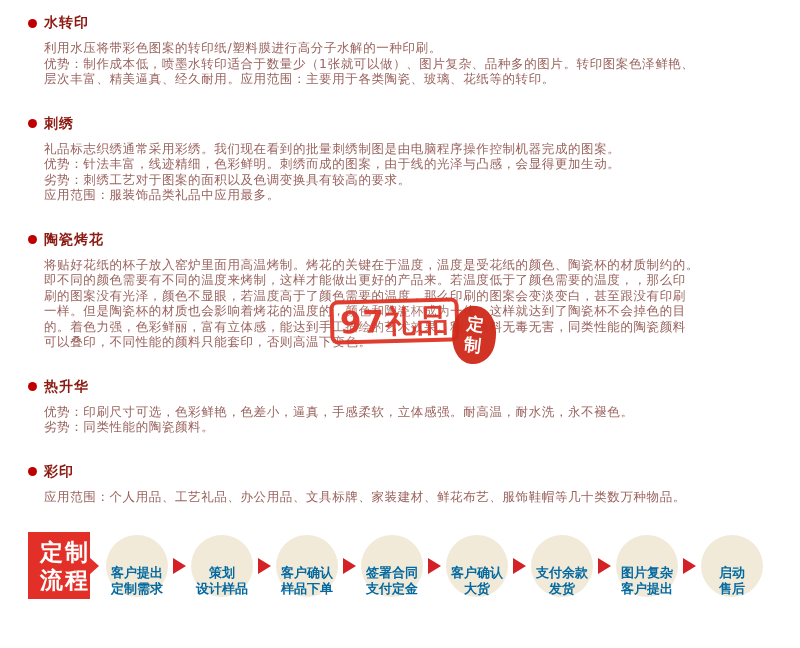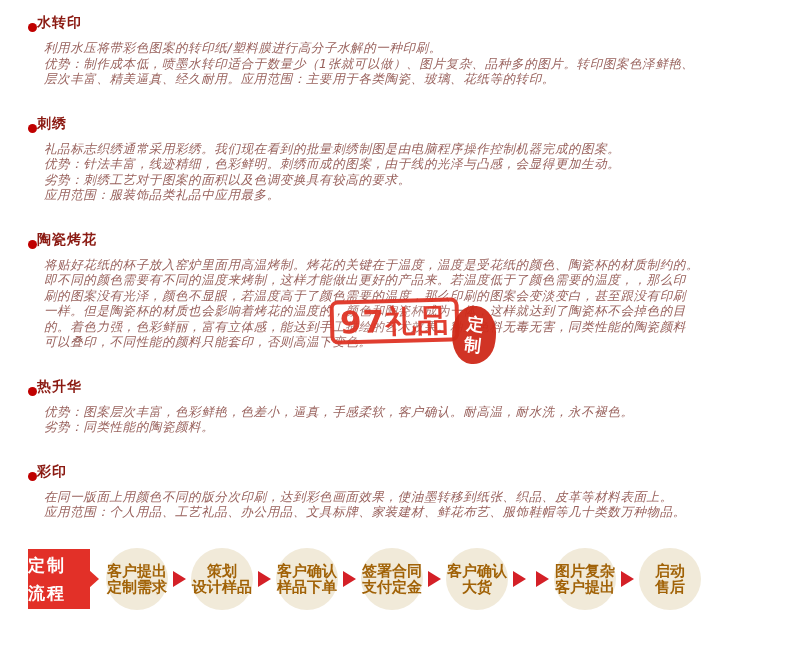--- a/index.html
+++ b/index.html
@@ -6,35 +6,35 @@
   body {
     width: 800px; height: 648px;
     background: #ffffff;
     font-family: "DejaVu Sans", sans-serif;
     position: relative;
     overflow: hidden;
   }
   .content { padding: 14px 8px 0 28px; }
 
   .section { margin-bottom: 28px; }
-  .section-header { display: flex; align-items: flex-end; }
+  .section-header { display: flex; align-items: center; gap: 7px; }
   .bullet {
     width: 9px; height: 9px; border-radius: 50%;
     background: #c00000; flex: 0 0 auto;
   }
   .section-title {
     font-size: 14px; font-weight: bold; color: #8b1a12;
     letter-spacing: 1px;
   }
   .section-body {
     margin: 8px 0 0 16px;
     font-size: 12.5px; line-height: 15.5px;
     color: #99625d; letter-spacing: 0.6px;
   }
-  .body-line { white-space: nowrap; font-style: italic; }
+  .body-line { white-space: nowrap; }
 
   
   .wm-box {
     position: absolute; left: 330px; top: 299px;
     border: 4px solid #df3425; border-radius: 8px;
     color: #df3425; background: rgba(255,255,255,0.15);
     font-size: 31px; font-weight: bold; letter-spacing: 1px;
     padding: 0 6px; line-height: 36px;
     transform: rotate(-1.5deg);
     opacity: 0.95;
@@ -46,38 +46,38 @@
     display: flex; flex-direction: column; align-items: center; justify-content: center;
     font-size: 17px; font-weight: bold; line-height: 21px;
     border-radius: 46% 54% 50% 50% / 48% 52% 44% 56%;
     transform: rotate(7deg);
     opacity: 0.95;
   }
 
   
   .flow { display: flex; align-items: center; margin-top: 10px; }
   .flow-label {
-    width: 62px; height: 60px; background: #e23028; color: #ffffff;
-    display: flex; flex-direction: column; align-items: flex-start; justify-content: center;
-    font-size: 17px; font-weight: bold; line-height: 28px; letter-spacing: 2px;
+    width: 62px; height: 67px; background: #e23028; color: #ffffff;
+    display: flex; flex-direction: column; align-items: flex-end; justify-content: center;
+    font-size: 23px; font-weight: bold; line-height: 28px; letter-spacing: 2px;
     position: relative; margin-right: 16px; flex: 0 0 auto;
   }
   .flow-label .notch {
     position: absolute; right: -9px; top: 50%; transform: translateY(-50%);
     width: 0; height: 0;
     border-left: 10px solid #e23028;
     border-top: 9px solid transparent;
     border-bottom: 9px solid transparent;
   }
   .flow-steps { display: flex; align-items: center; }
   .step-circle {
     width: 62px; height: 62px; border-radius: 50%;
-    background: #f1ead9; color: #a16207;
-    display: flex; flex-direction: column; align-items: center; justify-content: center;
-    text-align: center; font-size: 15px; font-weight: bold; line-height: 16px;
+    background: #f1ead9; color: #0369a1;
+    display: flex; flex-direction: column; align-items: center; justify-content: flex-end;
+    text-align: center; font-size: 13px; font-weight: bold; line-height: 16px;
     flex: 0 0 auto;
   }
   .arrow-right {
     width: 0; height: 0; flex: 0 0 auto;
     border-left: 13px solid #d42027;
     border-top: 8px solid transparent;
     border-bottom: 8px solid transparent;
     margin: 0 5px;
   }
 </style>
@@ -125,32 +125,31 @@
       <div class="body-line">可以叠印，不同性能的颜料只能套印，否则高温下变色。</div>
     </div>
   </div>
 
   <div class="section">
     <div class="section-header">
       <span class="bullet"></span>
       <span class="section-title">热升华</span>
     </div>
     <div class="section-body">
-      <div class="body-line">优势：图案层次丰富，色彩鲜艳，色差小，逼真，手感柔软，客户确认。耐高温，耐水洗，永不褪色。</div>
+      <div class="body-line">优势：印刷尺寸可选，色彩鲜艳，色差小，逼真，手感柔软，立体感强。耐高温，耐水洗，永不褪色。</div>
       <div class="body-line">劣势：同类性能的陶瓷颜料。</div>
     </div>
   </div>
 
   <div class="section">
     <div class="section-header">
       <span class="bullet"></span>
       <span class="section-title">彩印</span>
     </div>
     <div class="section-body">
-      <div class="body-line">在同一版面上用颜色不同的版分次印刷，达到彩色画面效果，使油墨转移到纸张、织品、皮革等材料表面上。</div>
       <div class="body-line">应用范围：个人用品、工艺礼品、办公用品、文具标牌、家装建材、鲜花布艺、服饰鞋帽等几十类数万种物品。</div>
     </div>
   </div>
 
   <div class="flow">
     <div class="flow-label">
       <span>定制</span>
       <span>流程</span>
       <span class="notch"></span>
     </div>
@@ -173,20 +172,24 @@
       <div class="step-circle">
         <span>签署合同</span>
         <span>支付定金</span>
       </div>
       <span class="arrow-right"></span>
       <div class="step-circle">
         <span>客户确认</span>
         <span>大货</span>
       </div>
       <span class="arrow-right"></span>
+      <div class="step-circle">
+        <span>支付余款</span>
+        <span>发货</span>
+      </div>
       <span class="arrow-right"></span>
       <div class="step-circle">
         <span>图片复杂</span>
         <span>客户提出</span>
       </div>
       <span class="arrow-right"></span>
       <div class="step-circle">
         <span>启动</span>
         <span>售后</span>
       </div>

